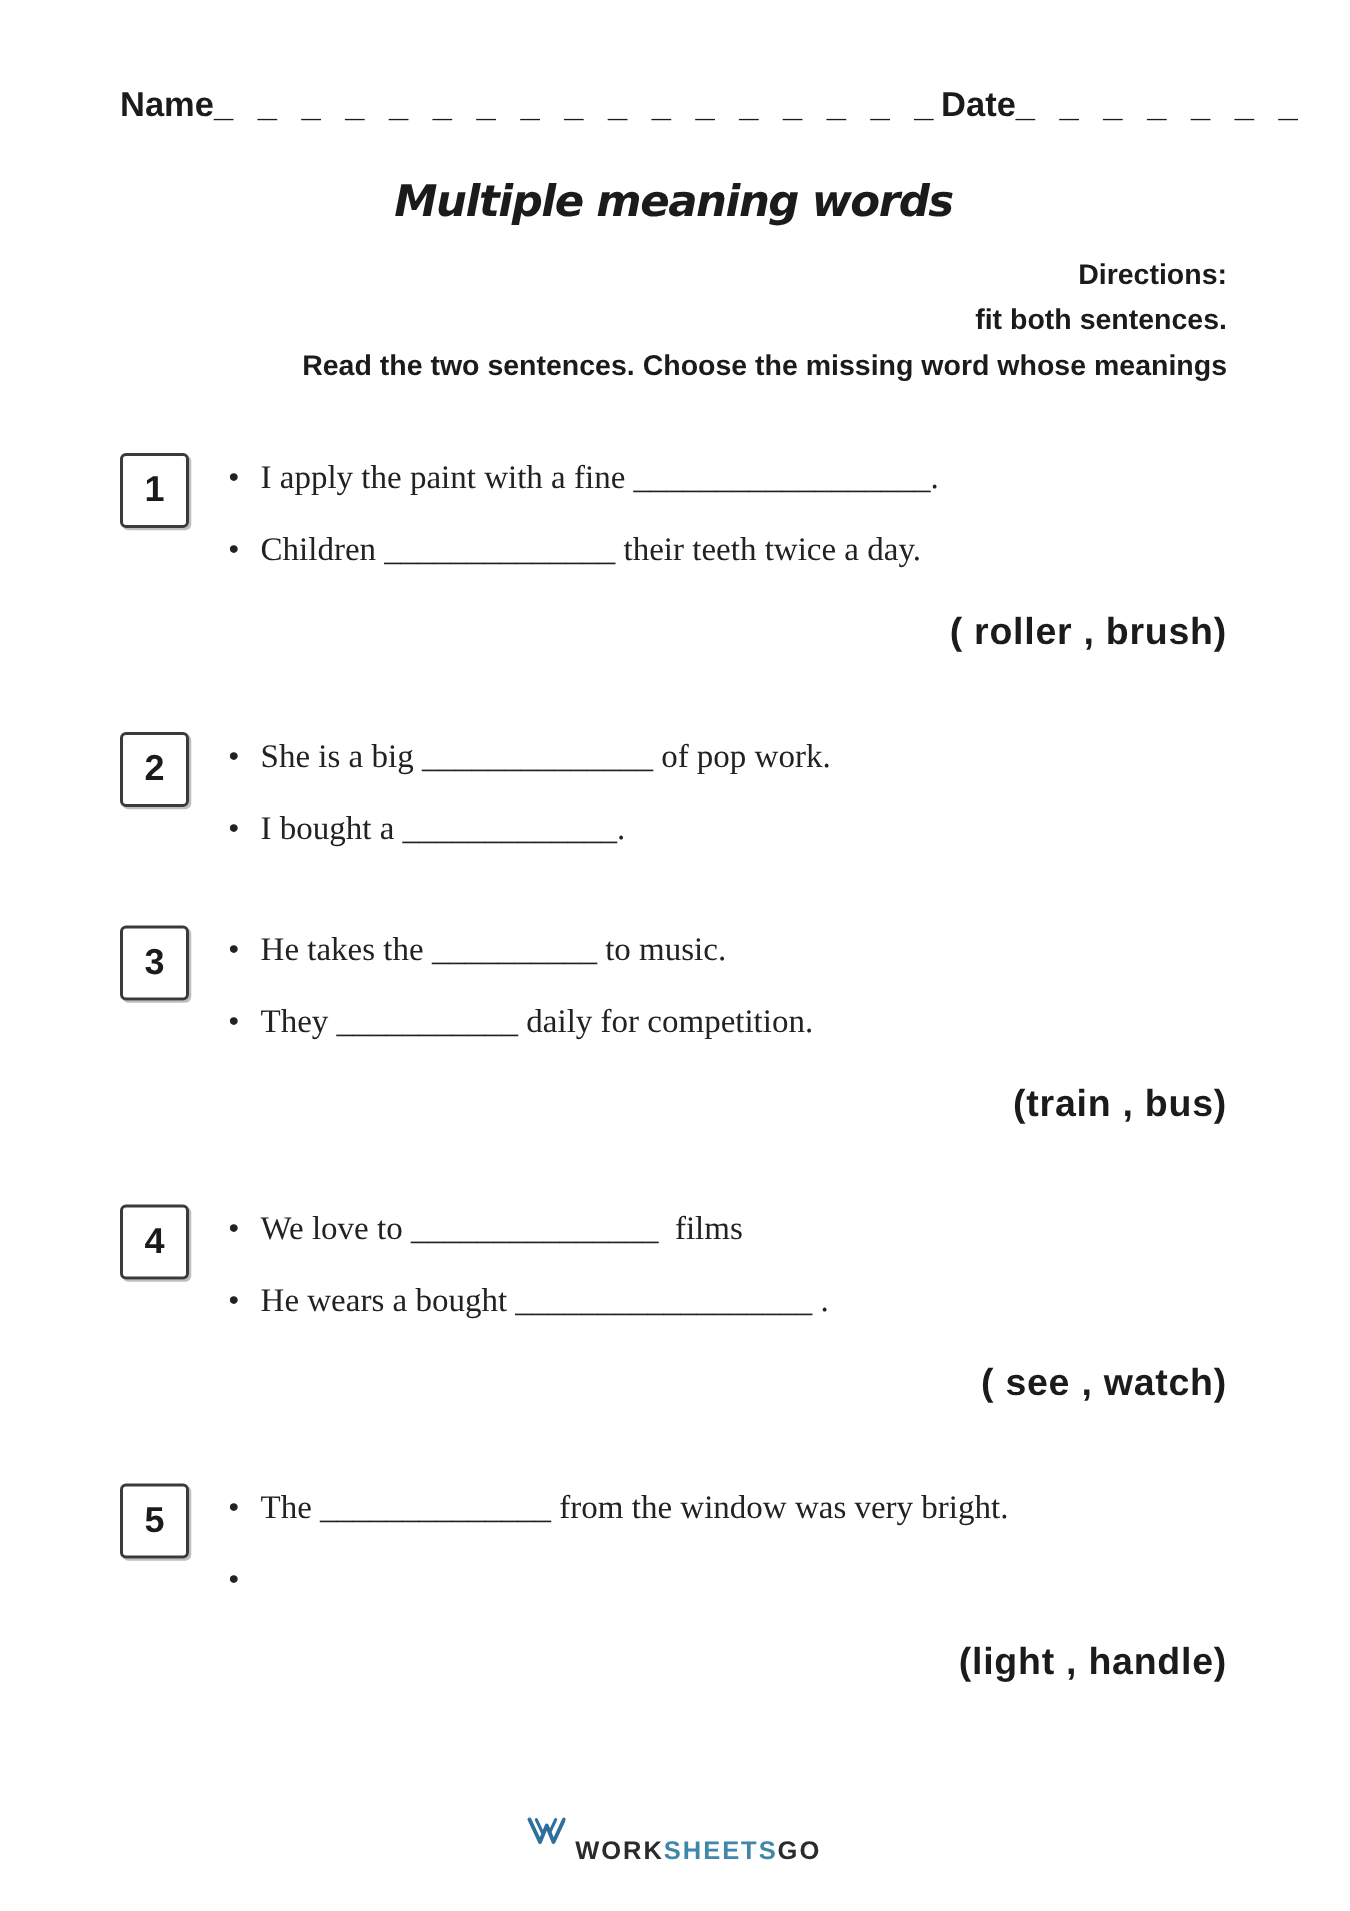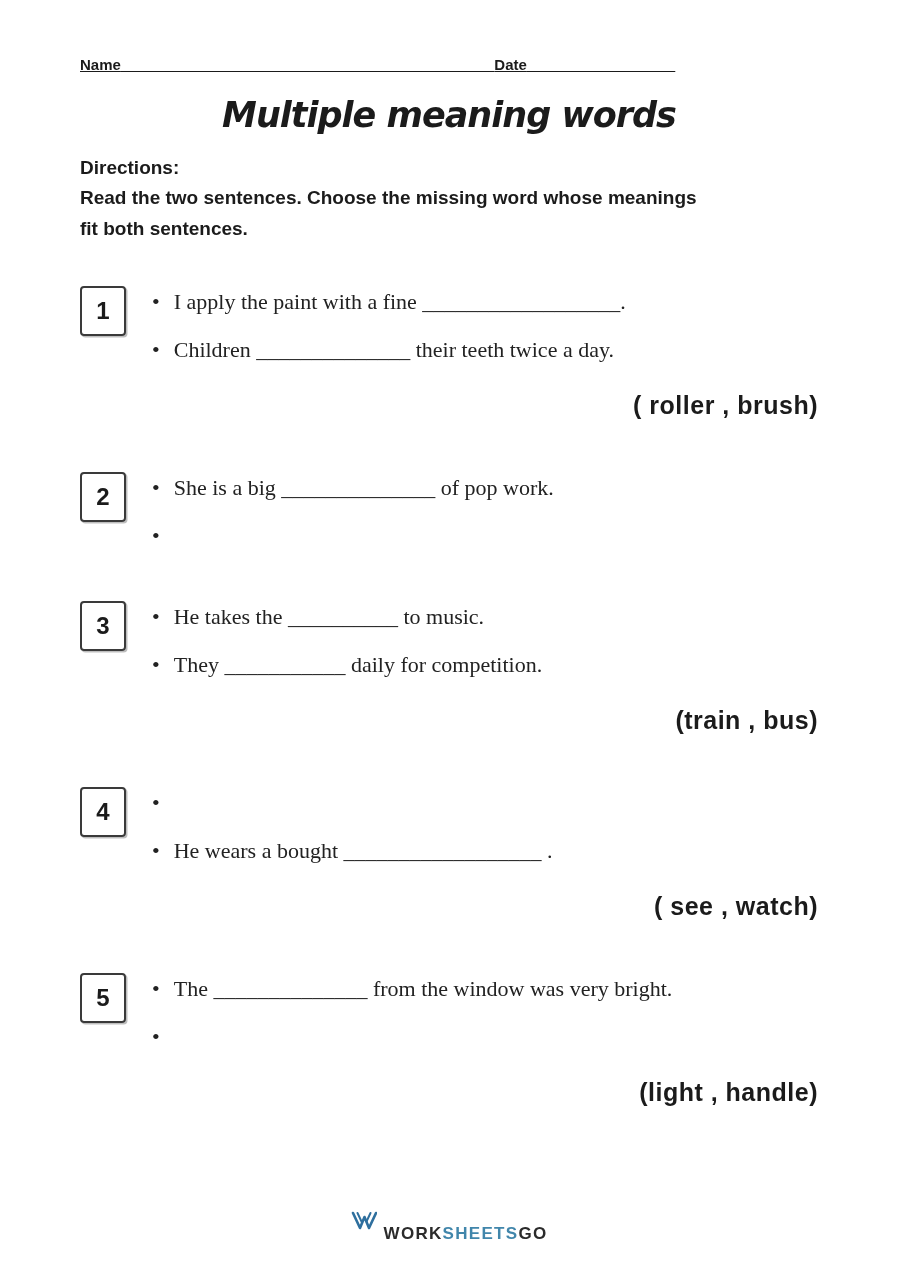--- a/index.html
+++ b/index.html
@@ -11,35 +11,35 @@
   .page {
     box-sizing: border-box;
     width: 900px; height: 1274px;
     padding: 56px 82px 16px 80px;
     display: flex; flex-direction: column;
   }
 
   
   .header-row {
     display: flex; align-items: baseline;
-    font-weight: 800; font-size: 15px; white-space: nowrap; text-decoration: underline;
+    font-weight: 800; font-size: 23px; white-space: nowrap;
   }
   .dashes { letter-spacing: 5px; font-weight: 800; }
 
   
   .title {
-    margin-top: 22px;
+    margin-top: 34px;
     text-align: center;
     font-family: "DejaVu Sans", sans-serif;
-    font-size: 35px; font-weight: 800; font-style: italic;
+    font-size: 29px; font-weight: 800; font-style: italic;
     letter-spacing: -1px;
   }
 
   
-  .directions { margin-top: 18px; font-size: 19px; font-weight: 800; line-height: 1.6; }
+  .directions { margin-top: 18px; font-size: 19px; font-weight: 800; line-height: 1.6; text-align: right; }
 
   
   .question { margin-top: 42px; }
   .question + .question { margin-top: 52px; }
   .qrow { display: flex; align-items: flex-start; }
   .qnum {
     flex: 0 0 auto;
     width: 42px; height: 46px;
     border: 2px solid #3a3a3a; border-radius: 4px;
     box-shadow: 1.5px 1.5px 0 rgba(110,110,110,0.45);
@@ -86,22 +86,22 @@
     <span>Name</span>
       <span class="dashes">_ _ _ _ _ _ _ _ _ _ _ _ _ _ _ _ _</span>
       <span>Date</span>
       <span class="dashes">_ _ _ _ _ _ _</span>
   </div>
 
   <div class="title">Multiple meaning words</div>
 
   <div class="directions">
     <div>Directions:</div>
+    <div>fit both sentences.</div>
     <div>Read the two sentences. Choose the missing word whose meanings</div>
-    <div>fit both sentences.</div>
   </div>
 
   <section class="question">
     <div class="qrow">
       <div class="qnum">
         <span>1</span>
       </div>
       <div class="sentences">
         <div class="sentence">
           <span class="bullet">•</span>
@@ -121,20 +121,21 @@
       <div class="qnum">
         <span>2</span>
       </div>
       <div class="sentences">
         <div class="sentence">
           <span class="bullet">•</span>
           <span class="stext">She is a big ______________ of pop work.</span>
         </div>
         <div class="sentence">
           <span class="bullet">•</span>
+          <span class="stext">I bought a _____________.</span>
         </div>
       </div>
     </div>
   </section>
 
   <section class="question">
     <div class="qrow">
       <div class="qnum">
         <span>3</span>
       </div>
@@ -153,20 +154,21 @@
   </section>
 
   <section class="question">
     <div class="qrow">
       <div class="qnum">
         <span>4</span>
       </div>
       <div class="sentences">
         <div class="sentence">
           <span class="bullet">•</span>
+          <span class="stext">We love to _______________  films</span>
         </div>
         <div class="sentence">
           <span class="bullet">•</span>
           <span class="stext">He wears a bought __________________ .</span>
         </div>
       </div>
     </div>
     <div class="choices">( see , watch)</div>
   </section>
 

